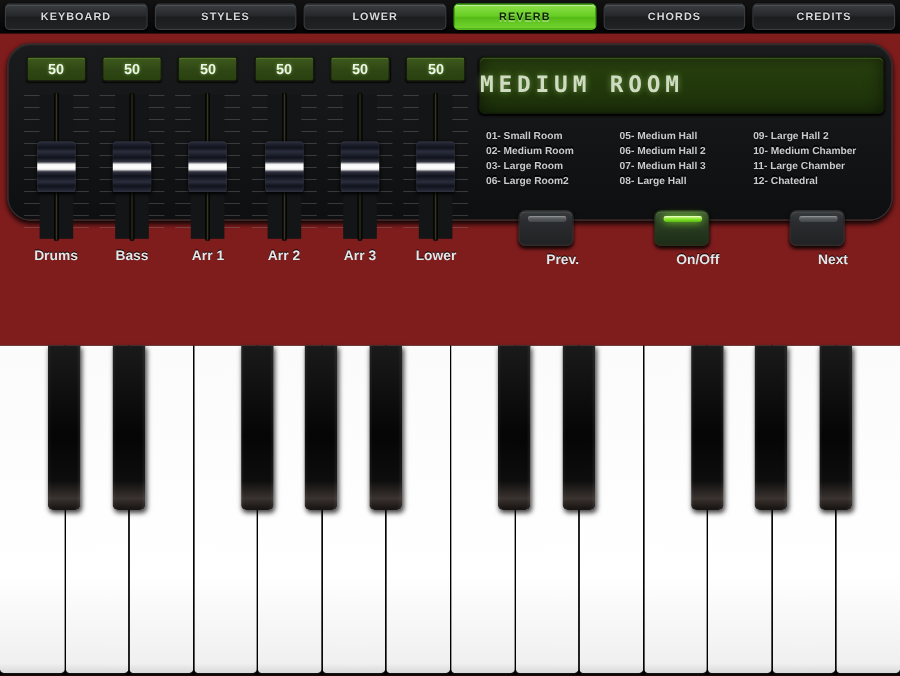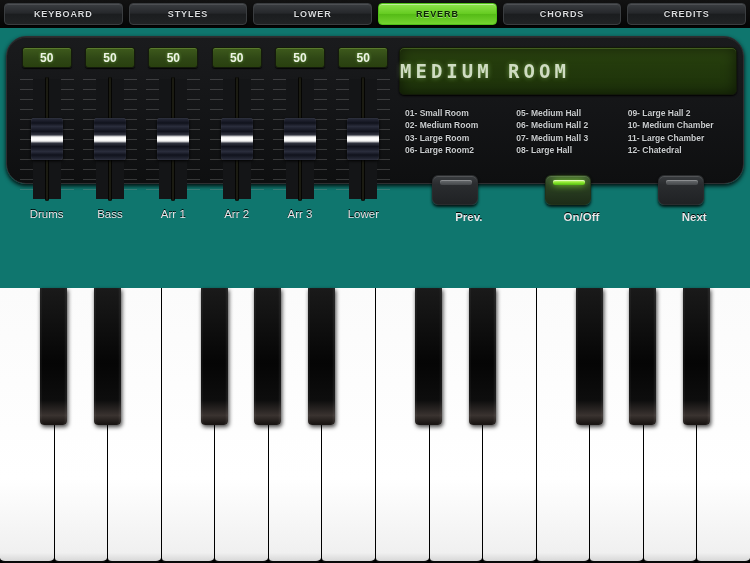--- a/index.html
+++ b/index.html
@@ -2,21 +2,21 @@
 <html><head>
 <meta charset="utf-8">
 <style>
   * { box-sizing: border-box; margin: 0; padding: 0; }
   html, body {
     width: 750px; height: 563px;
     background: #000;
     font-family: "Liberation Sans", sans-serif;
     overflow: hidden;
   }
-  #app { position: relative; width: 750px; height: 563px; background: #0f766e; }
+  #app { position: relative; width: 750px; height: 563px; background: #7f1d1d; }
 
   
   .tabbar {
     position: absolute; top: 0; left: 0;
     width: 750px; height: 28px;
     background: linear-gradient(#121212, #050505);
     display: flex; align-items: center;
     padding: 0 4px; gap: 6px;
   }
   .tab {
@@ -103,21 +103,21 @@
       linear-gradient(to bottom,
         #2a2d3c 0%, #10121c 12%, #2a2d3c 20%,
         #10121c 32%, #30333f 40%,
         #f2f2f2 45%, #ffffff 50%, #f2f2f2 55%,
         #30333f 60%, #10121c 68%,
         #2a2d3c 80%, #10121c 88%, #2a2d3c 100%);
     box-shadow: 0 1px 3px rgba(0,0,0,.95), inset 0 0 1px rgba(255,255,255,.2);
   }
   .fader-label {
     margin-top: 7px;
-    font-size: 11.5px; font-weight: normal; color: #e4e6e8;
+    font-size: 11.5px; font-weight: bold; color: #e4e6e8;
     text-shadow: 0 -1px 0 #000;
   }
 
   
   .right { position: absolute; left: 392px; top: 10px; width: 338px; height: 190px; }
   .lcd {
     width: 338px; height: 48px;
     border-radius: 5px;
     border: 1px solid #121a08;
     background: linear-gradient(#2b4410 0%, #233a0c 40%, #1d320a 100%);

